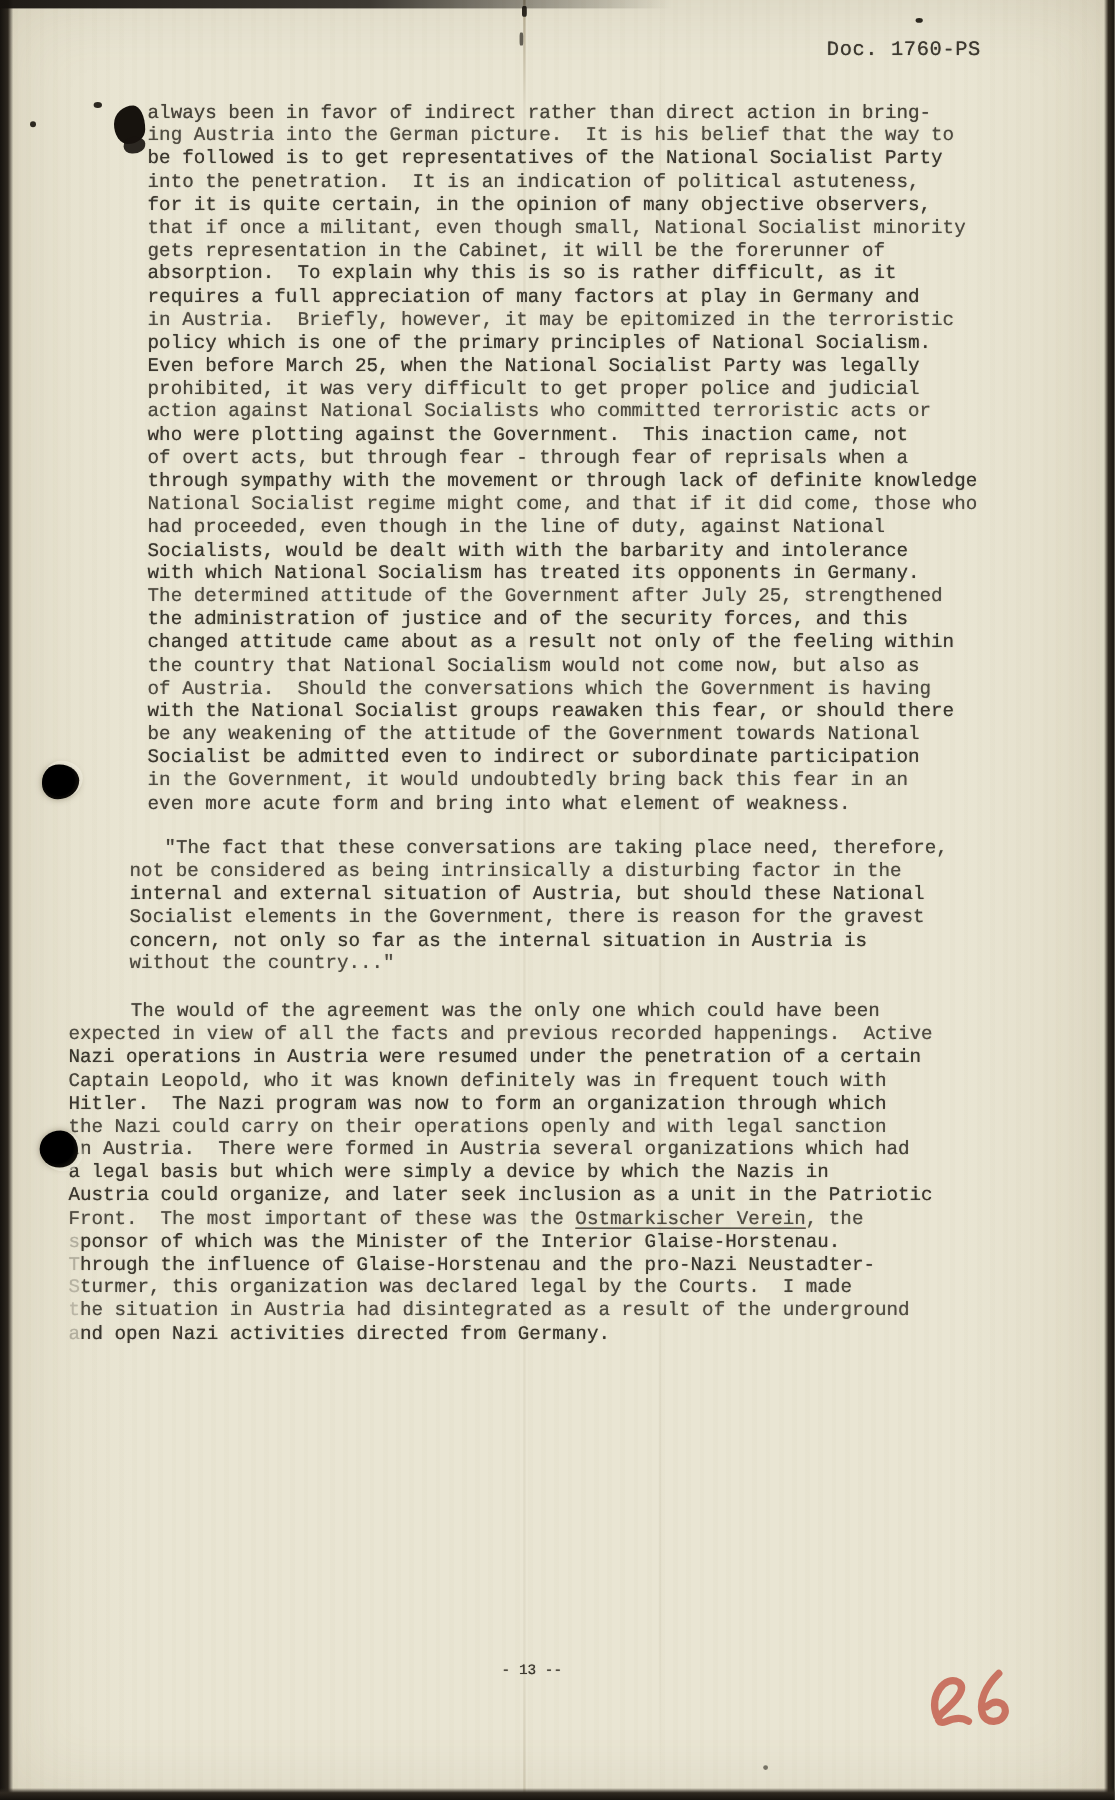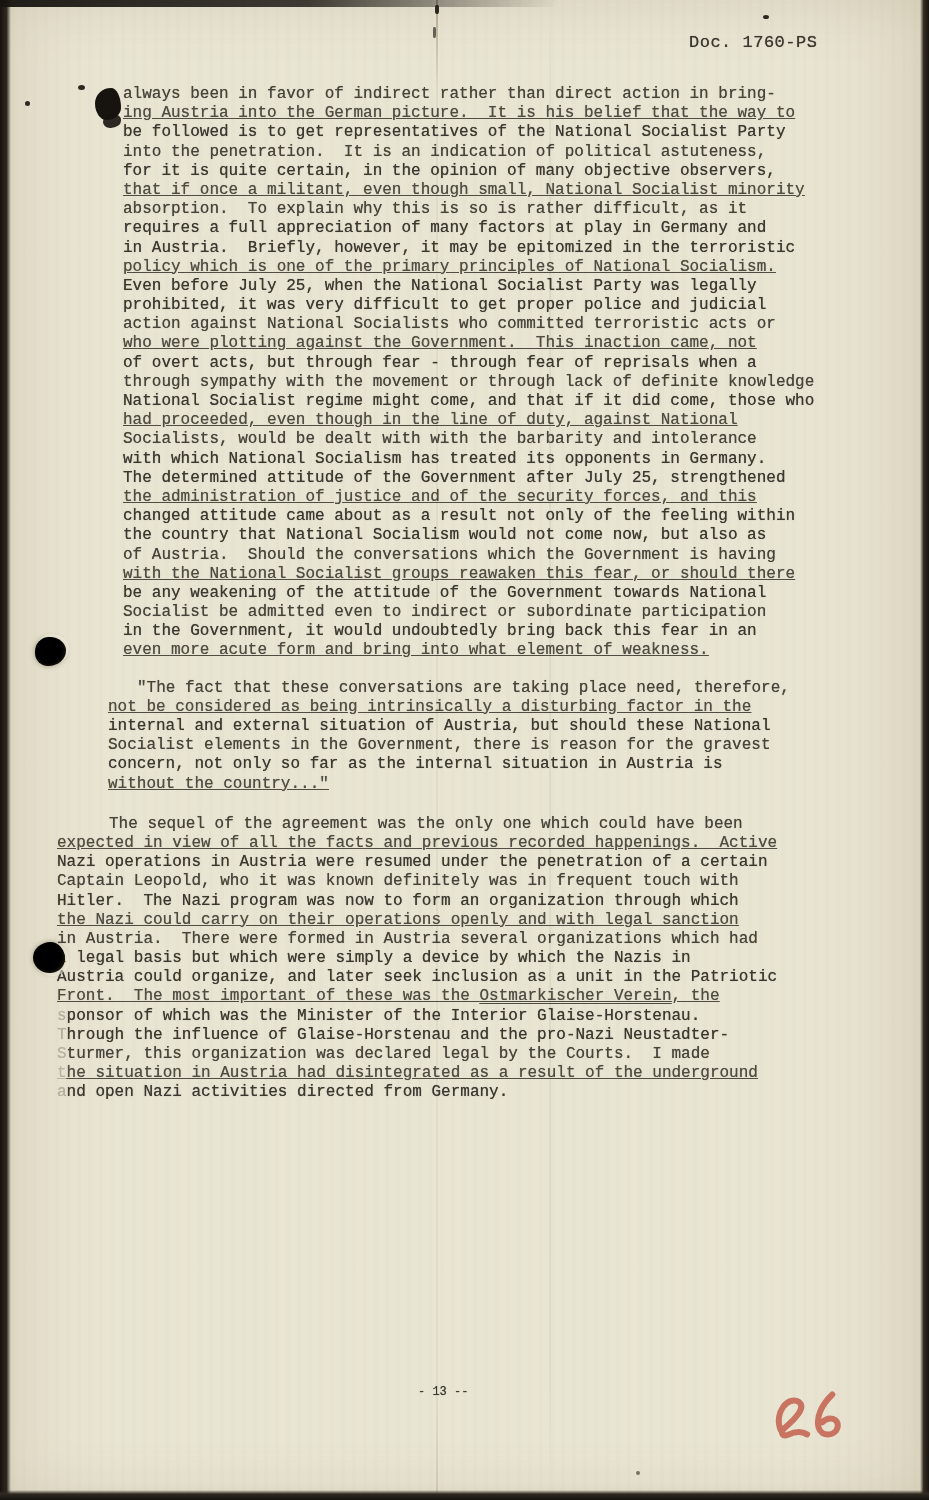--- a/index.html
+++ b/index.html
@@ -38,21 +38,21 @@
     text-shadow:0 0 0.7px rgba(56,52,44,0.85);
     z-index:3;
   }
   .text-block{position:absolute;left:0;top:85px;width:929px;z-index:3;}
   .line{
     white-space:pre;
     font-size:16px;line-height:19.2px;height:19.2px;
     text-shadow:0 0 0.7px rgba(56,52,44,0.8);
   }
   .line:nth-child(3n+1){opacity:0.93;}
-  .line:nth-child(4n+2){opacity:0.88;text-decoration:underline;}
+  .line:nth-child(4n+2){opacity:0.88;}
   .para-1{padding-left:123px;}
   .para-2{padding-left:108px;margin-top:18px;}
   .para-2 .line:first-child{padding-left:29px;}
   .para-3{padding-left:57px;margin-top:21px;}
   .para-3 .line:first-child{padding-left:52px;}
   .u{text-decoration:underline;text-underline-offset:3px;}
   .faint{opacity:0.3;}
   .page-number{
     position:absolute;left:418px;top:1385px;
     font-size:12px;text-shadow:0 0 0.7px rgba(56,52,44,0.8);z-index:3;
@@ -81,25 +81,26 @@
   <div class="doc-number">Doc. 1760-PS</div>
 
   <div class="text-block">
     <div class="para para-1">
         <div class="line">always been in favor of indirect rather than direct action in bring-</div>
         <div class="line">ing Austria into the German picture.  It is his belief that the way to</div>
         <div class="line">be followed is to get representatives of the National Socialist Party</div>
         <div class="line">into the penetration.  It is an indication of political astuteness,</div>
         <div class="line">for it is quite certain, in the opinion of many objective observers,</div>
         <div class="line">that if once a militant, even though small, National Socialist minority</div>
+        <div class="line">gets representation in the Cabinet, it will be the forerunner of</div>
         <div class="line">absorption.  To explain why this is so is rather difficult, as it</div>
         <div class="line">requires a full appreciation of many factors at play in Germany and</div>
         <div class="line">in Austria.  Briefly, however, it may be epitomized in the terroristic</div>
         <div class="line">policy which is one of the primary principles of National Socialism.</div>
-        <div class="line">Even before July 25, when the National Socialist Party was legally</div>
+        <div class="line">Even before March 25, when the National Socialist Party was legally</div>
         <div class="line">prohibited, it was very difficult to get proper police and judicial</div>
         <div class="line">action against National Socialists who committed terroristic acts or</div>
         <div class="line">who were plotting against the Government.  This inaction came, not</div>
         <div class="line">of overt acts, but through fear - through fear of reprisals when a</div>
         <div class="line">through sympathy with the movement or through lack of definite knowledge</div>
         <div class="line">National Socialist regime might come, and that if it did come, those who</div>
         <div class="line">had proceeded, even though in the line of duty, against National</div>
         <div class="line">Socialists, would be dealt with with the barbarity and intolerance</div>
         <div class="line">with which National Socialism has treated its opponents in Germany.</div>
         <div class="line">The determined attitude of the Government after July 25, strengthened</div>
@@ -115,21 +116,21 @@
       </div>
     <div class="para para-2">
         <div class="line">"The fact that these conversations are taking place need, therefore,</div>
         <div class="line">not be considered as being intrinsically a disturbing factor in the</div>
         <div class="line">internal and external situation of Austria, but should these National</div>
         <div class="line">Socialist elements in the Government, there is reason for the gravest</div>
         <div class="line">concern, not only so far as the internal situation in Austria is</div>
         <div class="line">without the country..."</div>
       </div>
     <div class="para para-3">
-        <div class="line">The sequel of the agreement was the only one which could have been</div>
+        <div class="line">The would of the agreement was the only one which could have been</div>
         <div class="line">expected in view of all the facts and previous recorded happenings.  Active</div>
         <div class="line">Nazi operations in Austria were resumed under the penetration of a certain</div>
         <div class="line">Captain Leopold, who it was known definitely was in frequent touch with</div>
         <div class="line">Hitler.  The Nazi program was now to form an organization through which</div>
         <div class="line">the Nazi could carry on their operations openly and with legal sanction</div>
         <div class="line">in Austria.  There were formed in Austria several organizations which had</div>
         <div class="line">a legal basis but which were simply a device by which the Nazis in</div>
         <div class="line">Austria could organize, and later seek inclusion as a unit in the Patriotic</div>
         <div class="line"><span>Front.  The most important of these was the </span><span class="u">Ostmarkischer Verein</span><span>, the</span></div>
         <div class="line"><span class="faint">s</span><span>ponsor of which was the Minister of the Interior Glaise-Horstenau.</span></div>

